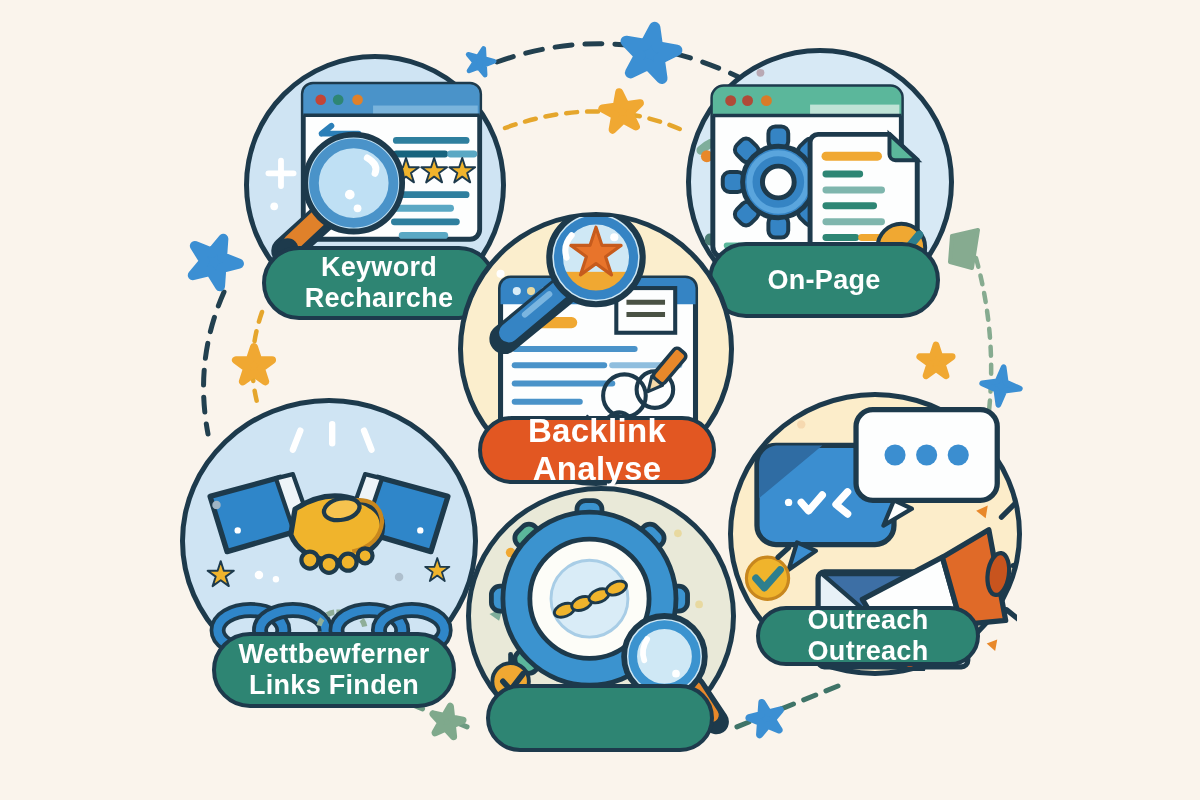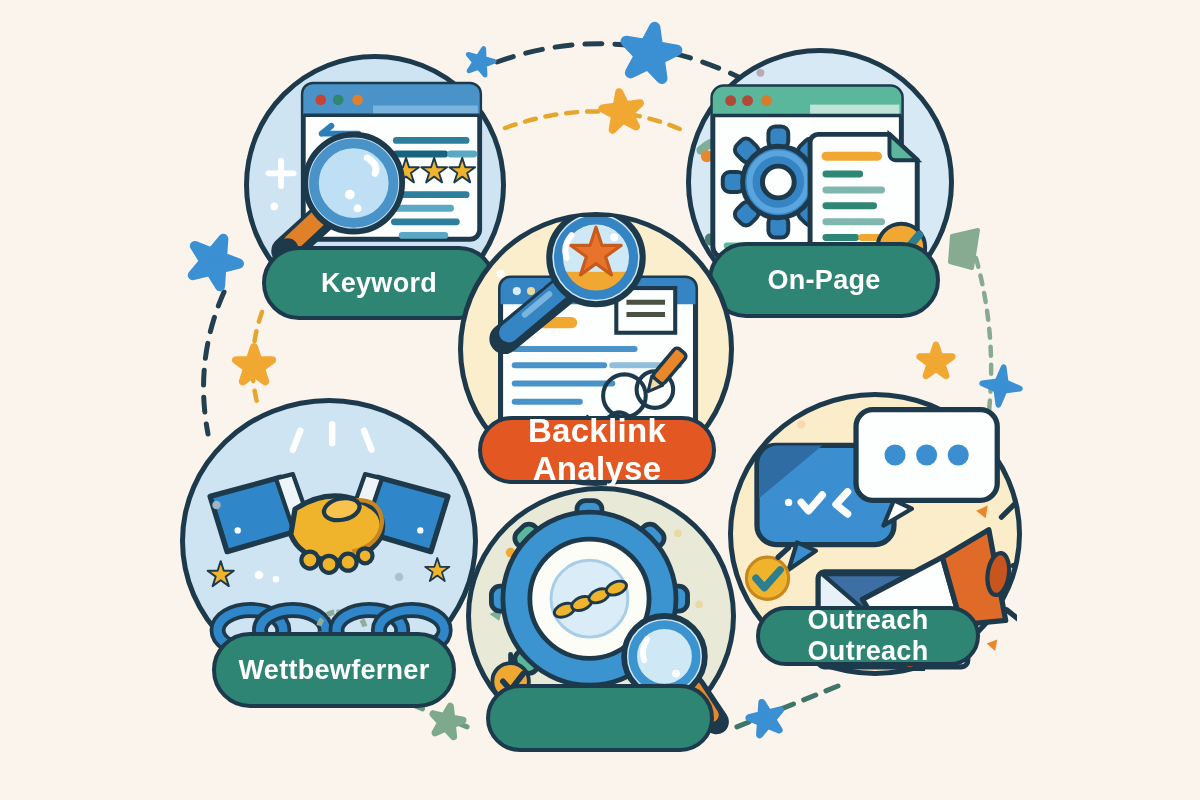--- a/index.html
+++ b/index.html
@@ -99,20 +99,21 @@
           <circle cx="108" cy="128" r="50" fill="#bfe0f4" stroke="#1d3a4c" stroke-width="6"></circle>
           <circle cx="108" cy="128" r="41" fill="none" stroke="#4a93c9" stroke-width="10"></circle>
           <path d="M122 102 q12 7 8 16" stroke="#ffffff" stroke-width="7" fill="none" stroke-linecap="round"></path>
           <circle cx="104" cy="140" r="5" fill="#ffffff"></circle>
           <circle cx="112" cy="154" r="4" fill="#ffffff"></circle>
         </g>
       </svg>
     </div>
     <div class="pill p-teal fs27" style="left:262px;top:246px;width:234px;height:74px">
       <span>Keyword</span>
+      <span>Rechaırche</span>
     </div>
   </div>
 
   
   <div style="display:contents">
     <div class="circle c-blue2" style="left:686px;top:48px;width:268px;height:268px">
       <svg viewBox="0 0 260 260">
         <g>
           <path d="M10 98 C 24 84 46 86 48 102 C 50 114 36 120 32 134 L 28 184" stroke="#7fae9b" stroke-width="9" fill="none" stroke-linecap="round"></path>
           <rect x="14" y="182" width="30" height="12" rx="5" fill="#4a7d74"></rect>
@@ -210,20 +211,21 @@
             <ellipse cx="208" cy="214" rx="31" ry="19" stroke="#1d3a4c" stroke-width="15"></ellipse>
             <ellipse cx="208" cy="214" rx="31" ry="19" stroke="#2f86c9" stroke-width="8"></ellipse>
           </g>
         </g>
         <circle cx="70" cy="250" r="3" fill="#9fb4c4"></circle>
         <circle cx="24" cy="96" r="4" fill="#9fb4c4"></circle>
       </svg>
     </div>
     <div class="pill p-teal fs27" style="left:212px;top:632px;width:244px;height:76px">
       <span>Wettbewferner</span>
+      <span>Links Finden</span>
     </div>
   </div>
 
   
   <div style="display:contents">
     <div class="circle c-cream2" style="left:728px;top:392px;width:294px;height:284px">
       <svg viewBox="0 0 260 260">
         <circle cx="60" cy="26" r="4" fill="#f6d9b0"></circle>
         <path d="M226 108 l11 -5 l-2 12 Z" fill="#e8882a"></path>
         <path d="M236 234 l10 -4 l-2 11 Z" fill="#e8882a"></path>

